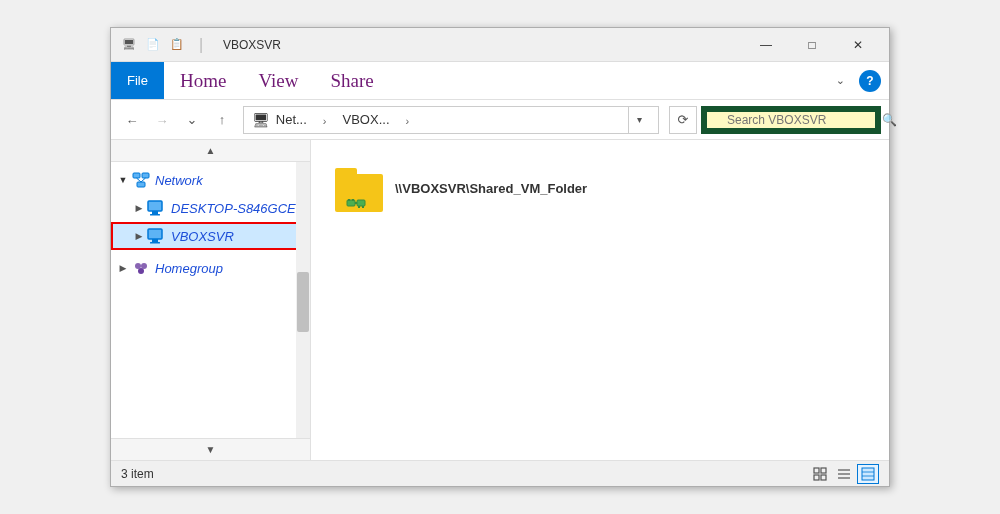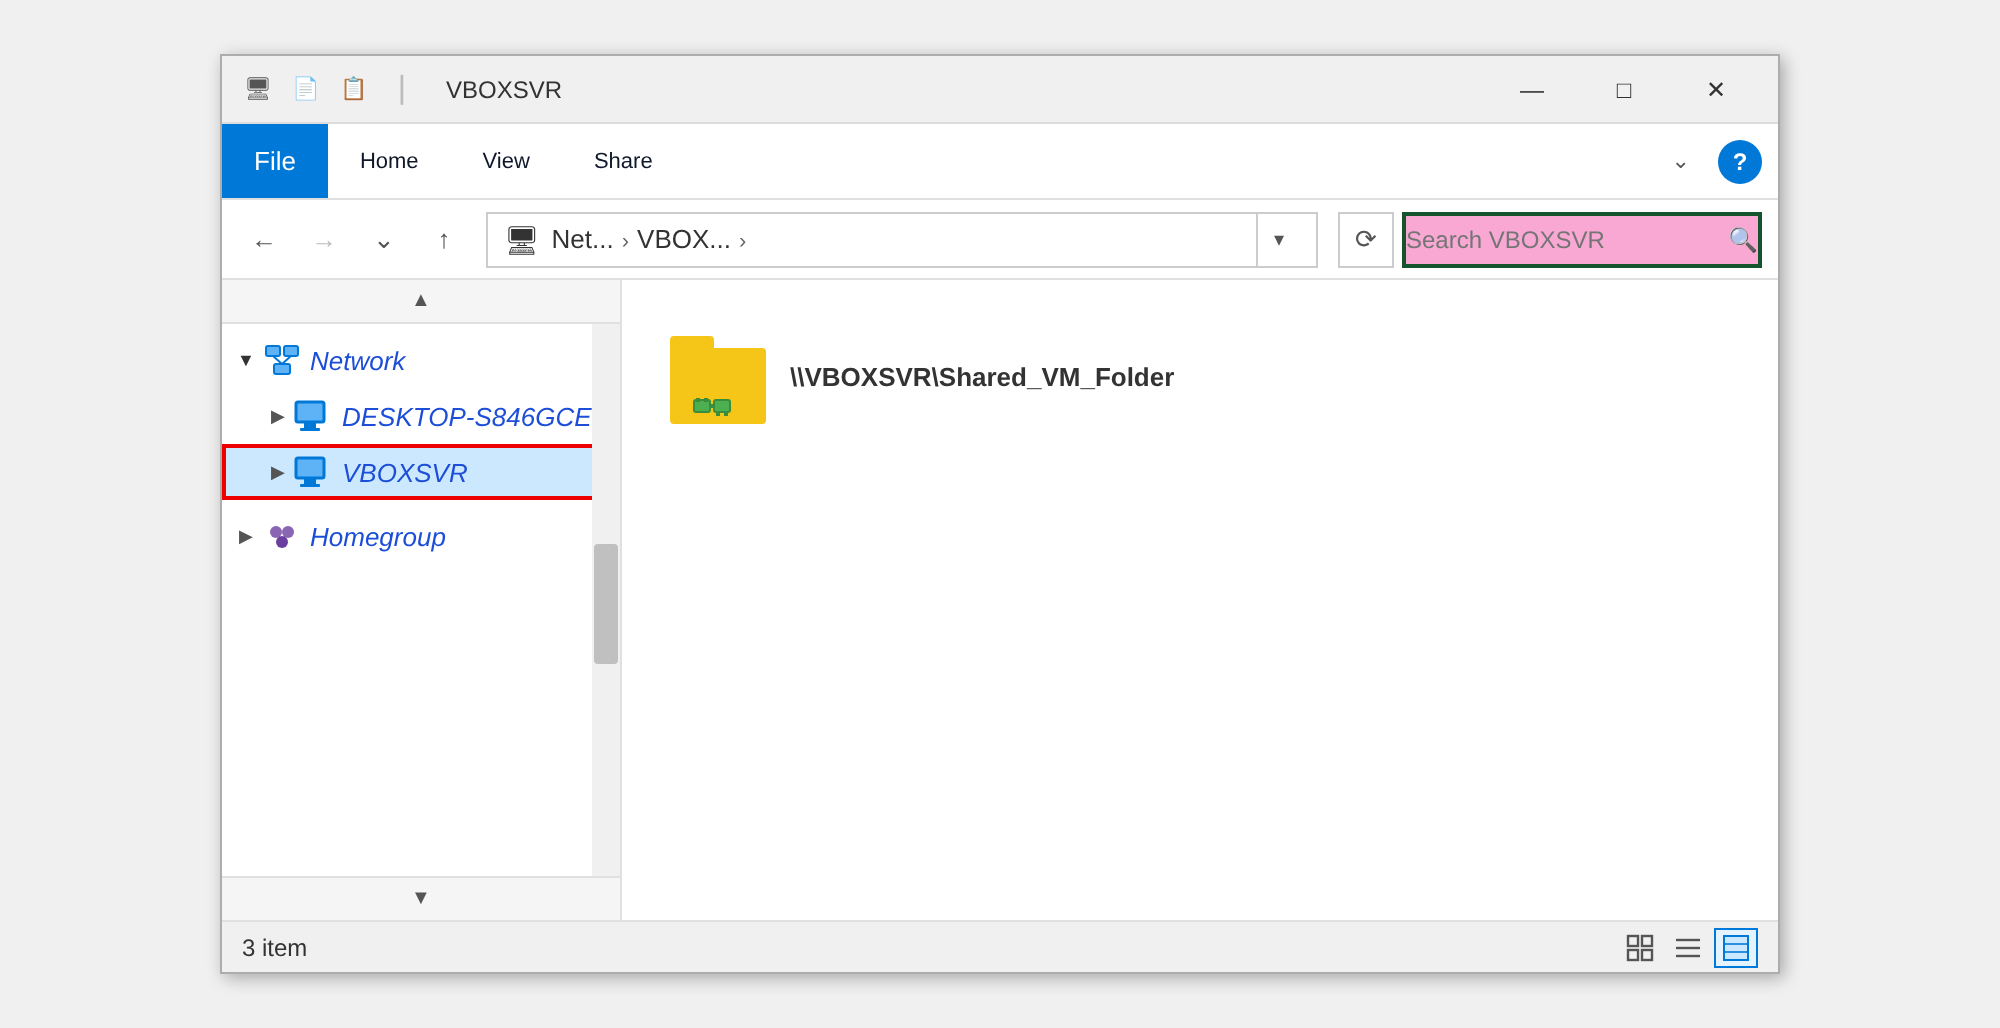--- a/index.html
+++ b/index.html
@@ -91,23 +91,24 @@
       display: flex;
       align-items: center;
       font-size: 13px;
       cursor: pointer;
     }
     .menu-item {
       padding: 0 16px;
       height: 100%;
       display: flex;
       align-items: center;
-      font-size: 11px;
-      color: #0f172a;
-      cursor: pointer;
+      font-size: 19px;
+      color: #701a75;
+      cursor: pointer;
+      font-family: Liberation Serif, serif;
     }
     .menu-spacer { flex: 1; }
     .menu-right {
       display: flex;
       align-items: center;
       padding-right: 8px;
       gap: 8px;
     }
     .menu-chevron {
       font-size: 11px;
@@ -166,21 +167,21 @@
       color: #333;
       margin: 0 4px;
     }
     .address-path-icon {
       margin-right: 6px;
       font-size: 14px;
     }
     .address-crumbs {
       display: flex;
       align-items: flex-end;
-      gap: 2px;
+      gap: 14px;
       flex: 1;
     }
     .crumb {
       color: #333;
       font-size: 13px;
     }
     .crumb-sep { color: #666; font-size: 11px; margin: 0 2px; }
     .address-dropdown {
       width: 22px;
       height: 28px;
@@ -200,25 +201,25 @@
       justify-content: center;
       border: 1px solid #ccc;
       cursor: pointer;
       color: #555;
       font-size: 13px;
       margin-left: 2px;
     }
     .search-box {
       height: 28px;
       width: 180px;
-      border: 2px solid #14532d;
-      display: flex;
-      align-items: center;
-      padding: 0 0;
-      background: #f9a8d4;
+      border: 6px solid #14532d;
+      display: flex;
+      align-items: center;
+      padding: 0 20px;
+      background: #fef9c3;
     }
     .search-input {
       border: none;
       outline: none;
       font-size: 12px;
       color: #666;
       flex: 1;
       background: transparent;
     }
     .search-icon {

